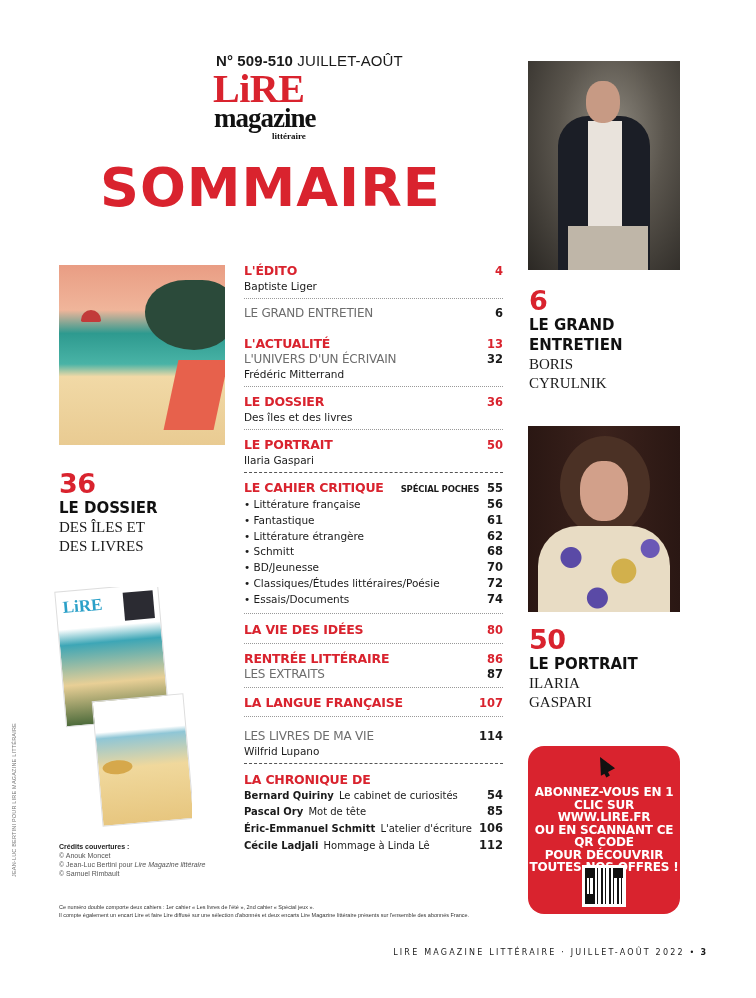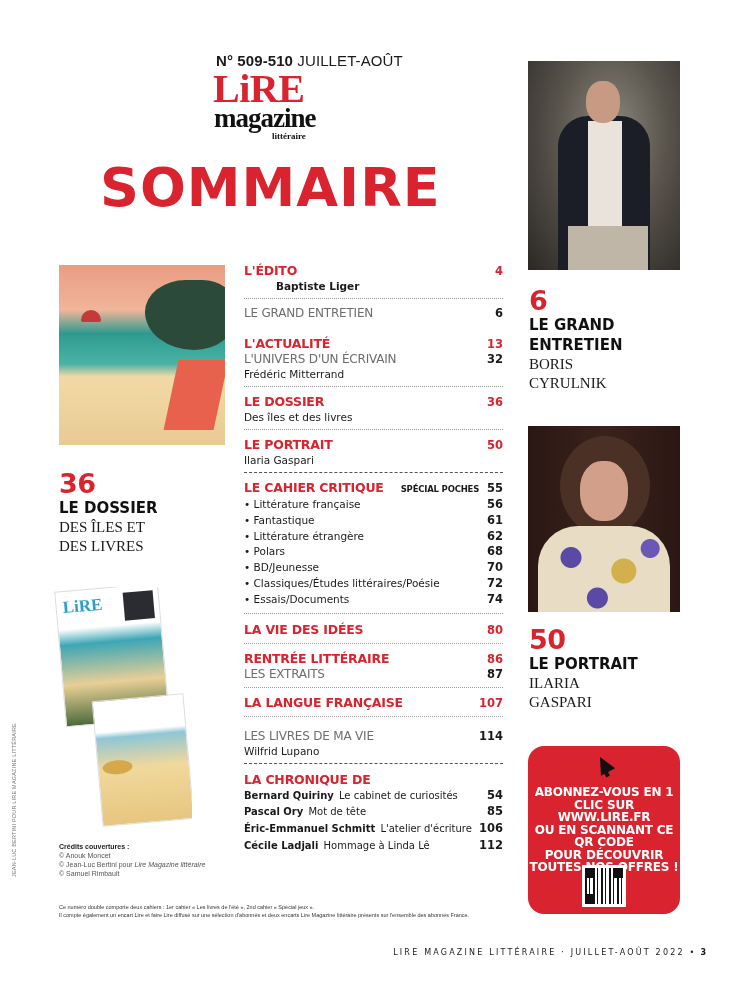--- a/index.html
+++ b/index.html
@@ -64,21 +64,21 @@
   .sec { padding: 0 0 5px 0; border-bottom: 1px dotted #999; margin-bottom: 7px; }
   .sec.dashed { border-bottom: 1px dashed #555; }
   .sec.noline { border-bottom: none; }
   .row { display: flex; justify-content: space-between; align-items: baseline; }
   .h { font-weight: bold; font-size: 12.5px; color: #d9232e; line-height: 15px; letter-spacing: -0.2px; }
   .h .small { font-size: 8.5px; color: #1a1a1a; margin-left: 17px; }
   .pg { font-weight: bold; font-size: 11.5px; color: #1a1a1a; line-height: 15px; }
   .pg.r { color: #d9232e; }
   .g { font-size: 12px; color: #6d6d6d; line-height: 15px; letter-spacing: -0.2px; }
   .auth { font-size: 10.5px; color: #1a1a1a; line-height: 14px; }
-  .auth.b { font-weight: bold; margin-left: 32px; }
+  .auth.b { font-weight: normal; }
   .item { font-size: 10.5px; color: #1a1a1a; line-height: 15.8px; }
   .chron .name { font-weight: bold; font-size: 10px; }
   .chron .t { font-size: 10px; }
   .chron .row { line-height: 14.8px; }
 
   
   .credits { position: absolute; left: 59px; top: 842px; font-size: 7px; color: #555; line-height: 9px; }
   .credits .ttl { font-weight: bold; color: #222; }
   .credits i { font-style: italic; }
 
@@ -224,21 +224,21 @@
       </div>
     <div class="row item">
         <span>• Fantastique</span>
         <span class="pg">61</span>
       </div>
     <div class="row item">
         <span>• Littérature étrangère</span>
         <span class="pg">62</span>
       </div>
     <div class="row item">
-        <span>• Polars</span>
+        <span>• Schmitt</span>
         <span class="pg">68</span>
       </div>
     <div class="row item">
         <span>• BD/Jeunesse</span>
         <span class="pg">70</span>
       </div>
     <div class="row item">
         <span>• Classiques/Études littéraires/Poésie</span>
         <span class="pg">72</span>
       </div>

